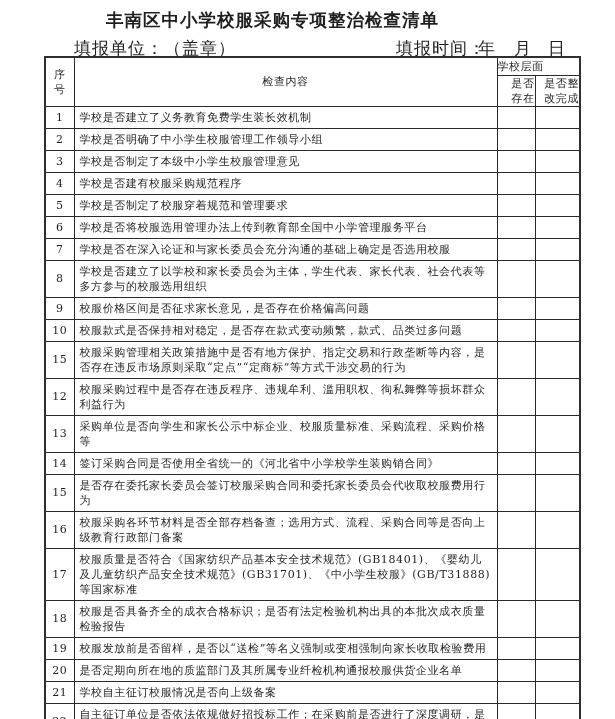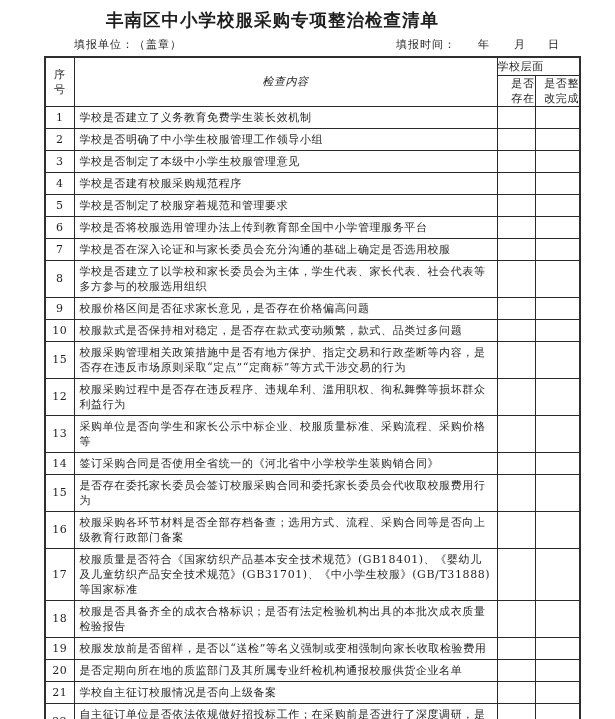--- a/index.html
+++ b/index.html
@@ -14,21 +14,21 @@
 
   .doc-title {
     text-align:center;
     font-size:17.5px;
     font-weight:bold;
     letter-spacing:1px;
     height:27px;
     line-height:24px;
   }
 
-  .meta-line { position:relative; height:21px; font-size:11px; letter-spacing:1px; }
+  .meta-line { position:relative; height:21px; font-size:17px; letter-spacing:1px; }
   .fill-unit  { position:absolute; left:74px;  top:2px; }
   .fill-time  { position:absolute; left:368px; top:2px;margin-left:28px; }
   .ymd-year   { position:absolute; left:478px; top:2px; }
   .ymd-month  { position:absolute; left:514px; top:2px; }
   .ymd-day    { position:absolute; left:548px; top:2px; }
 
   table.checklist {
     border-collapse:collapse;
     table-layout:fixed;
     margin-left:44px;
@@ -44,21 +44,21 @@
     vertical-align:middle;
   }
   col.c-no      { width:29px; }
   col.c-content { width:423px; }
   col.c-exist   { width:38px; }
   col.c-rect    { width:45px; }
 
   th.h-top { height:18px; text-align:left; }
   th.h-sub { height:30px; text-align:right; white-space:pre-line; }
   th.h-seq { text-align:center; white-space:pre-line; }
-  th.h-content { text-align:center;font-style:italic; }
+  th.h-content { text-align:center; }
 
   td.cell-no { text-align:center; height:22px; }
   td.cell-content { text-align:left; padding:3px 5px; word-break:break-all; }
   td.cell-ans { height:22px; }
 </style>
 </head>
 <body>
 
 <div class="page">
 

